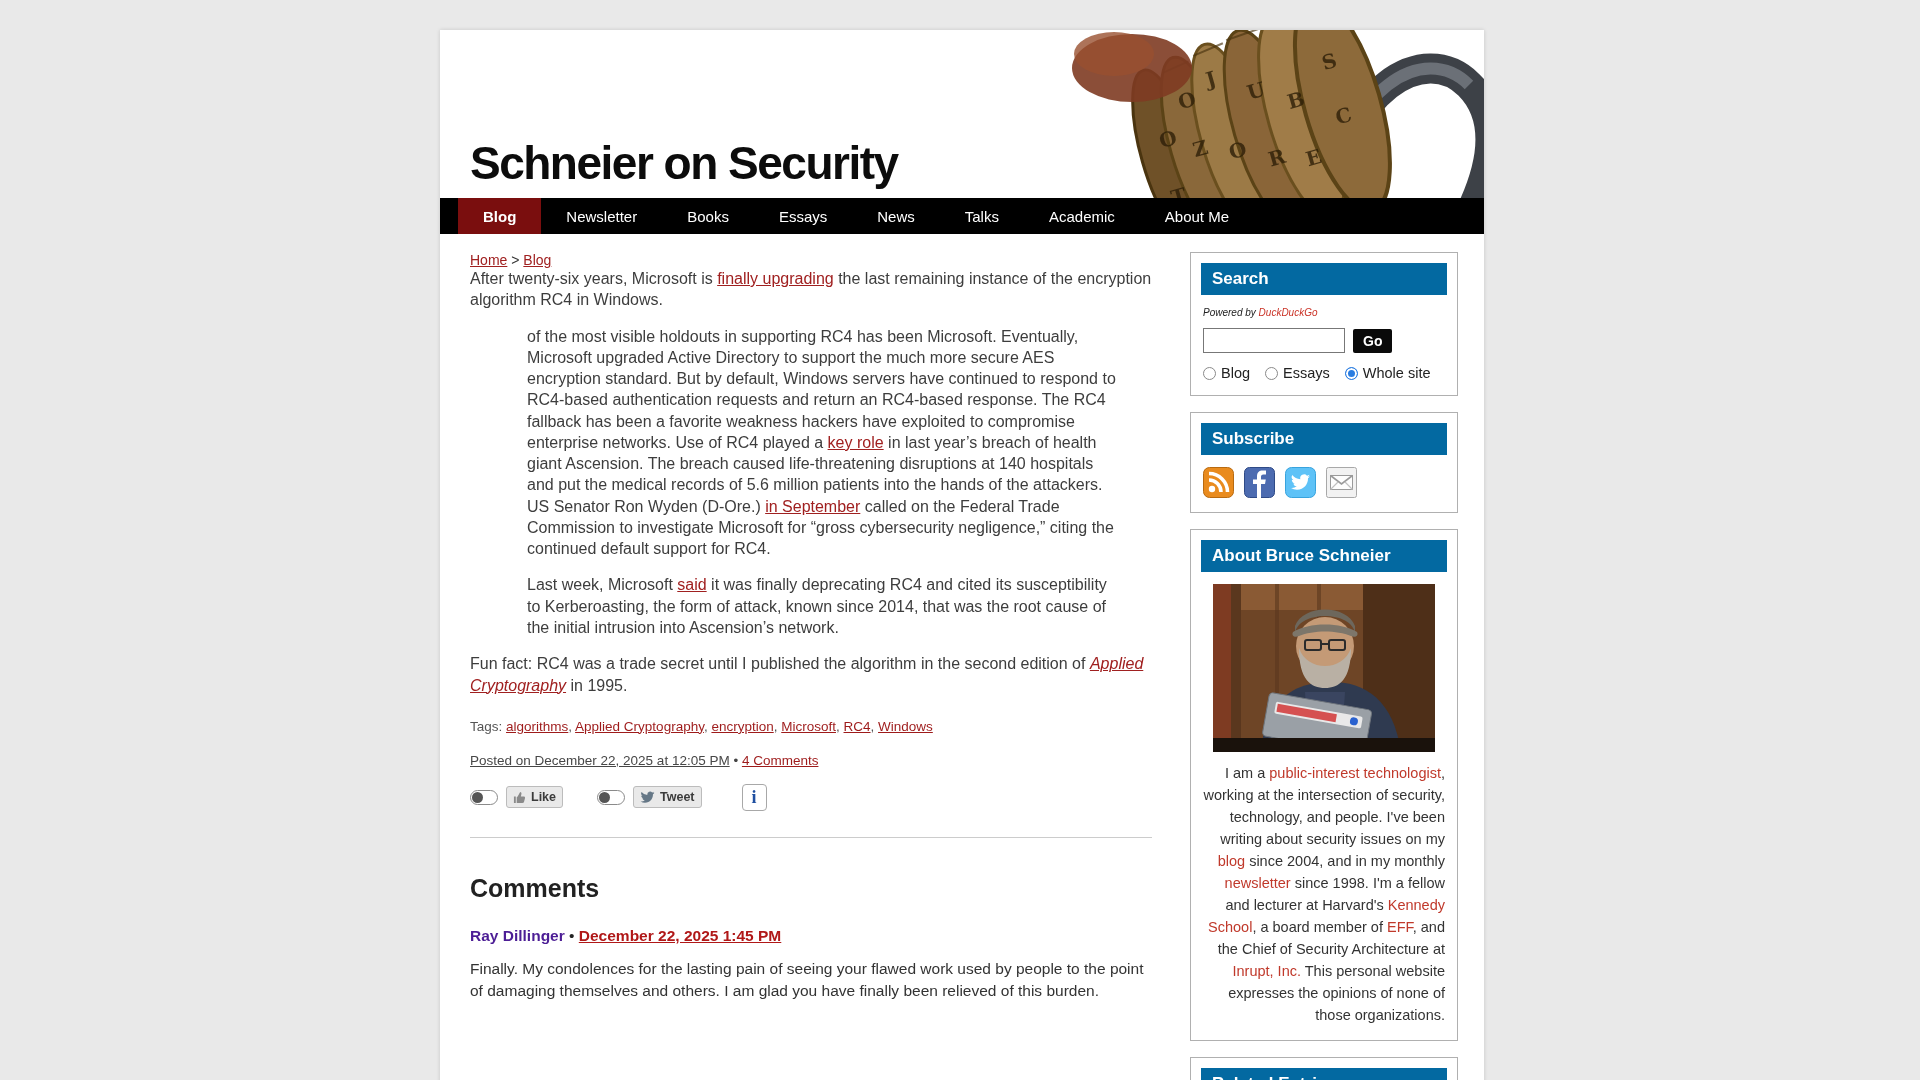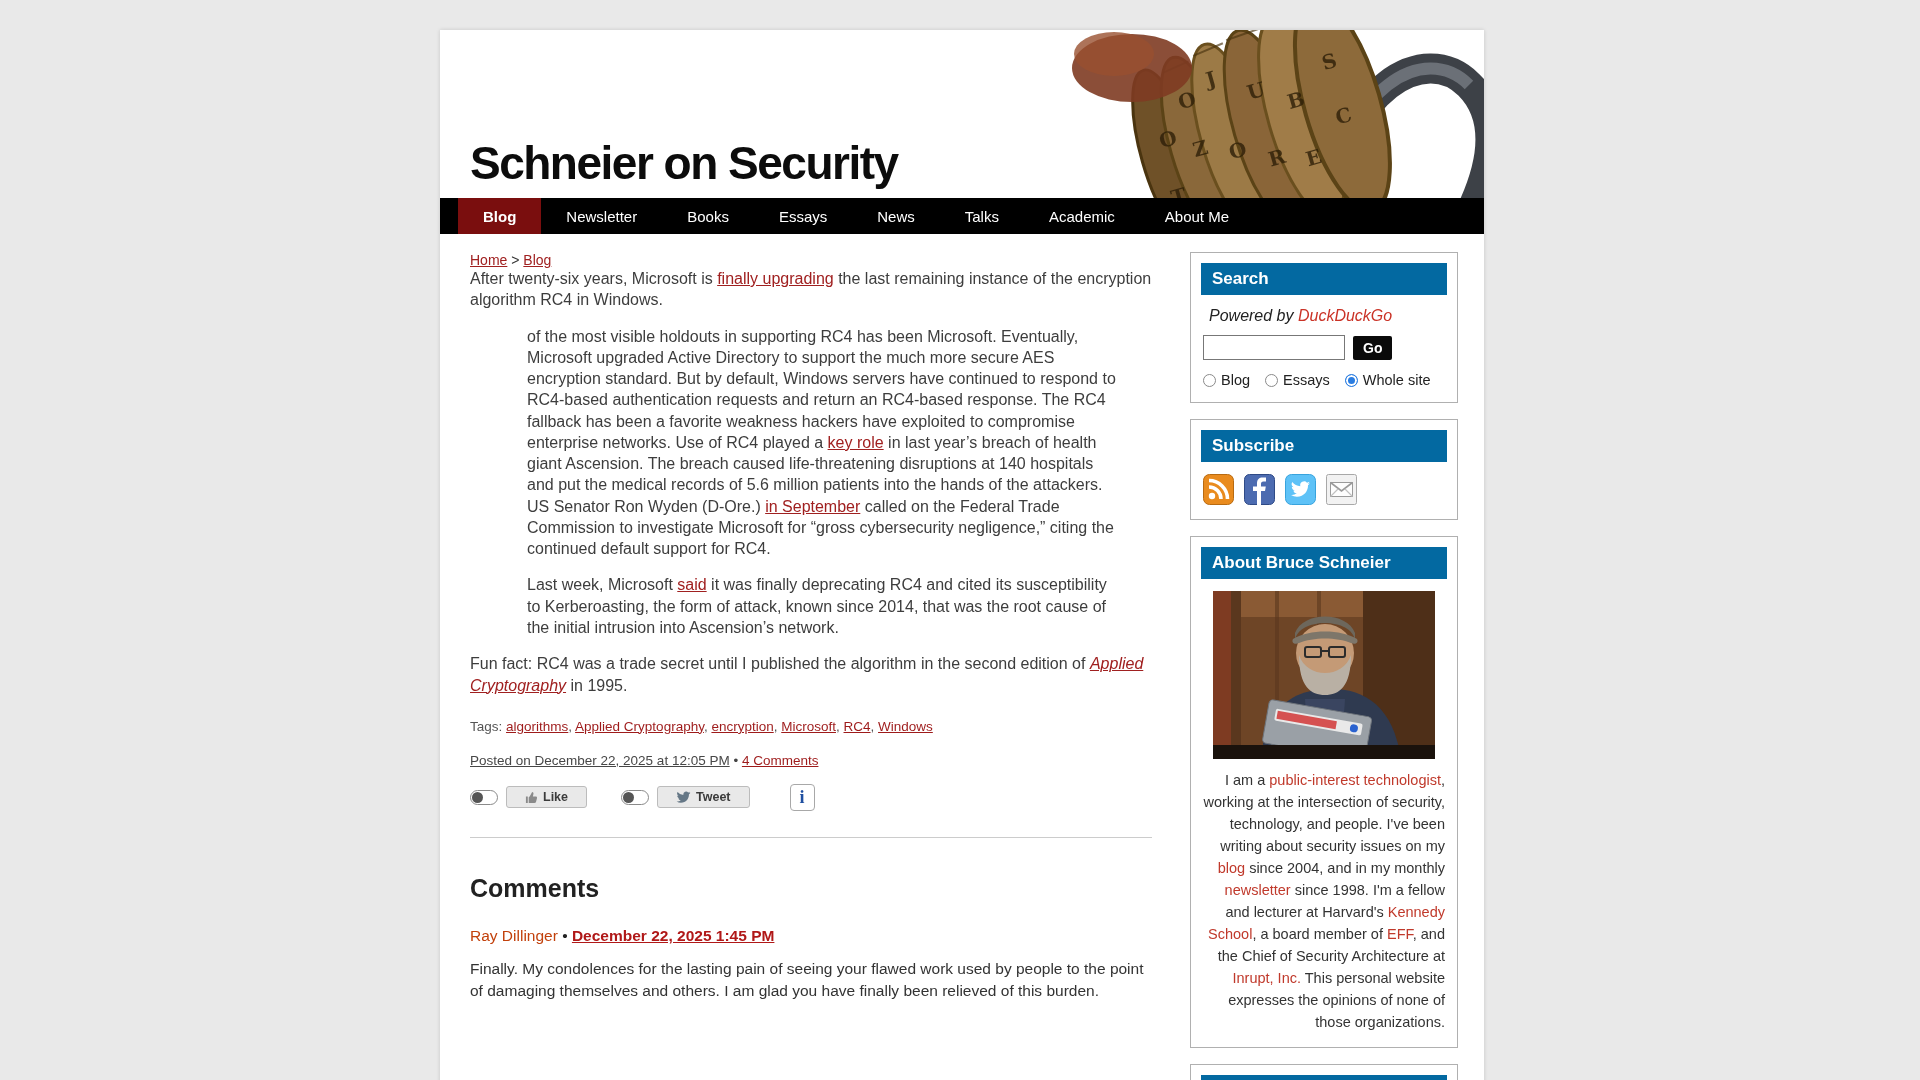--- a/index.html
+++ b/index.html
@@ -25,41 +25,41 @@
 
   
   .breadcrumb { font-size:14px; color:#333; }
   .breadcrumb a { color:#8b1515; }
   .post-title { font-size:31px; font-weight:bold; color:#2e2e2e; letter-spacing:-0.5px; margin:22px 0 16px; text-shadow:0 1px 0 rgba(0,0,0,.12); }
   .post-title .it { font-style:italic; }
   .main-col p { font-size:16px; line-height:1.33; color:#3d3d3d; margin-bottom:15px; }
   .bq { margin-left:57px; margin-right:36px; }
   a.lnk { color:#a02020; text-decoration:underline; cursor:pointer; }
   .it { font-style:italic; }
-  .bd { font-weight:normal; color:#c2410c; }
+  .bd { font-weight:bold; color:#4c1d95; }
   p.tags { font-size:13.5px; color:#555; margin-top:22px; margin-bottom:16px; }
   p.tags a.lnk, a.lnk.tag { color:#9e1b1b; font-size:13.5px; }
   p.posted { font-size:13.5px; color:#444; margin-bottom:14px; }
   a.lnk.posted { color:#474747; }
   .social-row { display:flex; align-items:center; margin:4px 0 0; }
   .pill { width:28px; height:15px; border:1px solid #8a8a8a; border-radius:9px; background:#fff; position:relative; display:inline-block; cursor:pointer; }
   .pill .knob { position:absolute; left:1px; top:1px; width:11px; height:11px; border-radius:50%; background:#555; }
-  .soc-btn { display:inline-flex; align-items:center; gap:5px; background:#e9e9e9; border:1px solid #bcbcbc; border-radius:3px; font-size:12.5px; font-weight:bold; color:#3b3b3b; padding:3px 18px; margin-left:8px; cursor:pointer; }
+  .soc-btn { display:inline-flex; align-items:center; gap:5px; background:#e9e9e9; border:1px solid #bcbcbc; border-radius:3px; font-size:12.5px; font-weight:bold; color:#3b3b3b; padding:3px 6px; margin-left:8px; cursor:pointer; }
   .gap34 { width:34px; } .gap40 { width:40px; }
   .btn-info { width:25px; height:27px; border:1px solid #a8a8a8; border-radius:4px; background:#fff; color:#1f4fa0; font-family:"Liberation Serif", serif; font-weight:bold; font-size:18px; display:flex; align-items:center; justify-content:center; cursor:pointer; }
   .rule { border:none; border-top:1px solid #ccc; margin:26px 0 0; }
   .comments-h { font-size:25px; font-weight:bold; color:#222; margin:36px 0 24px; }
   .comment-meta { font-size:15.5px; color:#222; margin-bottom:13px; }
   .comment-meta a.lnk { color:#b01818; font-weight:bold; }
   .comment p { font-size:15.5px; color:#333; line-height:1.45; margin-bottom:14px; }
 
   
   .box { border:1px solid #b0b0b0; background:#fff; padding:10px; margin-bottom:16px; }
   .box-head { background:#0369a1; color:#fff; font-size:17px; font-weight:bold; padding:6px 11px; }
-  .powered { font-style:italic; font-size:16px; color:#222; margin:12px 8px 10px; }
+  .powered { font-style:italic; font-size:10px; color:#222; margin:12px 2px 10px; }
   .powered a { color:#ca3226; text-decoration:none; cursor:pointer; }
   .search-row { display:flex; align-items:center; gap:8px; margin:3px 2px 12px; }
   .search-input { width:142px; height:25px; border:1px solid #777; background:#fff; font-size:14px; padding:0 4px; }
   .go-btn { background:#0a0a0a; color:#fff; font-weight:bold; font-size:14px; border:none; border-radius:2px; padding:4px 10px; cursor:pointer; }
   .radio-row { display:flex; align-items:center; font-size:14.5px; color:#222; margin:0 2px 4px; gap:5px; }
   .radio { width:13px; height:13px; border:1px solid #8a8a8a; border-radius:50%; background:#fff; display:inline-block; cursor:pointer; }
   .radio.checked { background:#2a7de1; border-color:#2a7de1; box-shadow:inset 0 0 0 2px #fff; }
   .radio-label { margin-right:10px; }
   .sub-icons { display:flex; gap:10px; margin:12px 2px 4px; }
   .sub-icons svg { display:block; cursor:pointer; }

